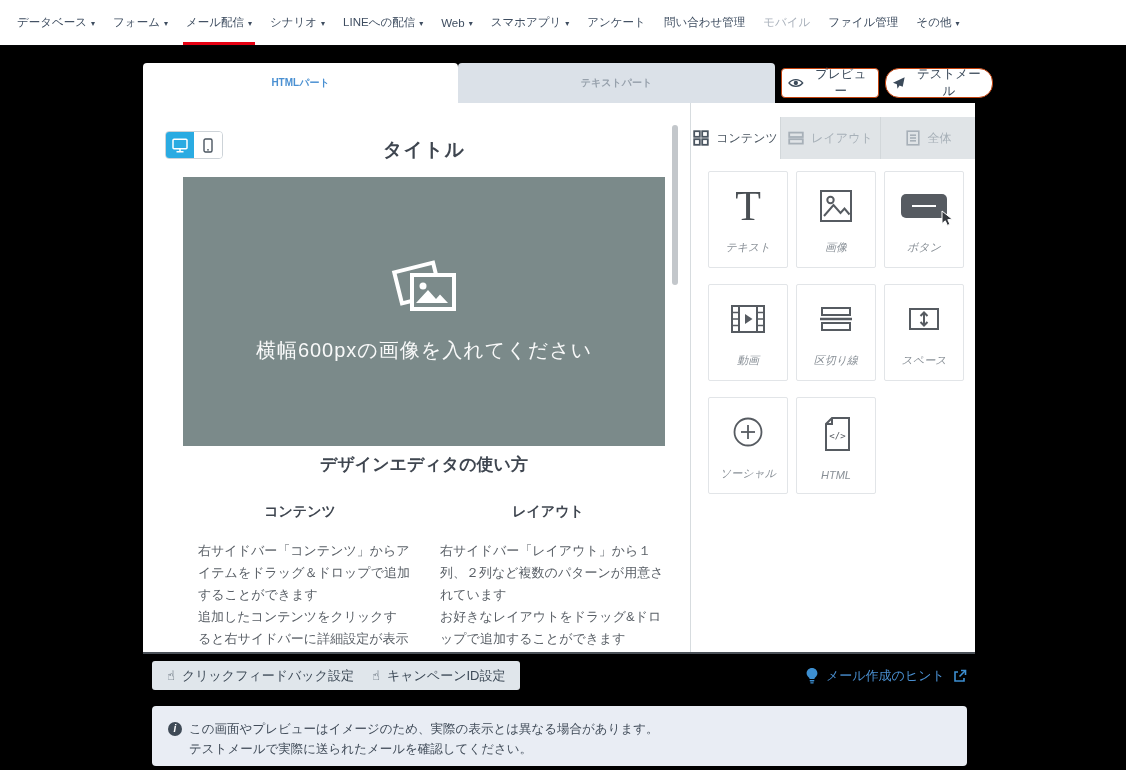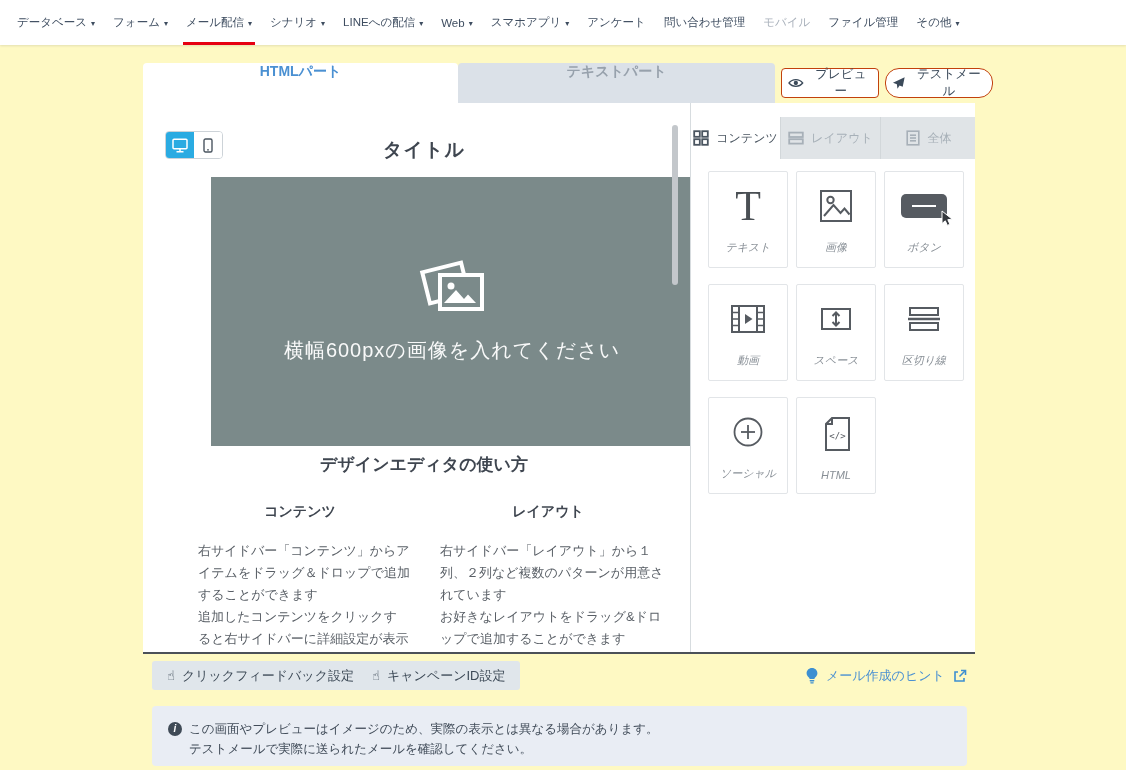--- a/index.html
+++ b/index.html
@@ -1,31 +1,31 @@
 <!DOCTYPE html>
 <html><head>
 <meta charset="utf-8">
 <style>
   html,body{margin:0;padding:0;}
   body{font-family:"Liberation Sans","DejaVu Sans",sans-serif;}
-  .page{position:relative;width:1126px;height:770px;background:#fef9c3;overflow:hidden;}
+  .page{position:relative;width:1126px;height:770px;background:#000000;overflow:hidden;}
 
   
   .topnav{position:absolute;left:0;top:0;width:1126px;height:45px;background:#fff;
           box-shadow:0 1px 2px rgba(40,50,60,.12);display:flex;align-items:stretch;
           padding-left:8px;box-sizing:border-box;z-index:6;}
   .nav-item{position:relative;display:flex;align-items:center;padding:0 9px;font-size:11.5px;
             color:#3e4d60;white-space:nowrap;cursor:pointer;}
   .nav-item .caret{font-size:8px;margin-left:4px;color:#3e4d60;transform:translateY(1px);}
   .nav-item.muted, .nav-item.muted .caret{color:#a9b1bb;}
   .nav-underline{position:absolute;left:6px;right:6px;bottom:0;height:3px;background:#e60012;}
 
   
-  .tab{position:absolute;top:63px;height:40px;display:flex;justify-content:center;
-       font-size:14px;font-weight:bold;cursor:pointer;box-sizing:border-box;}
+  .tab{position:absolute;top:63px;height:40px;display:flex;align-items:center;justify-content:center;
+       font-size:10px;font-weight:bold;cursor:pointer;box-sizing:border-box;}
   .tab-html{left:143px;width:315px;background:#fff;color:#4a90d2;border-radius:4px 4px 0 0;}
   .tab-text{left:458px;width:317px;background:#dbe1e8;color:#97a1ac;border-radius:4px 4px 0 0;}
 
   .top-btn{position:absolute;top:68px;height:30px;background:#fff;border:1px solid #c2410c;
            border-radius:4px;display:flex;align-items:center;justify-content:center;gap:6px;
            font-size:12.5px;color:#3b4a5a;cursor:pointer;font-family:inherit;box-sizing:border-box;}
   .btn-preview{left:781px;width:98px;}
   .btn-test{left:885px;width:108px;border-radius:14px;}
 
   
@@ -36,21 +36,21 @@
   .device-toggle{position:absolute;left:22px;top:28px;display:flex;border:1px solid #cdd3d8;
                  border-radius:4px;background:#fff;overflow:hidden;}
   .dev-btn{width:28px;height:26px;display:flex;align-items:center;justify-content:center;
            background:#fff;border:none;cursor:pointer;padding:0;}
   .dev-btn.active{background:#2aabe2;}
 
   .editor-title{position:absolute;left:40px;top:34px;width:482px;text-align:center;
                 font-size:19px;font-weight:bold;color:#3f4650;letter-spacing:1px;cursor:pointer;}
   .placeholder{position:absolute;left:40px;top:74px;width:482px;height:269px;background:#7b8a8a;
                display:flex;flex-direction:column;align-items:center;justify-content:center;
-               gap:18px;cursor:pointer;margin-left:28px;}
+               gap:18px;cursor:pointer;}
   .placeholder-text{font-size:20px;color:rgba(255,255,255,.95);letter-spacing:1px;}
 
   .howto{position:absolute;left:40px;top:350px;width:482px;text-align:center;
          font-size:17px;font-weight:bold;color:#3f4650;}
   .cols-heads{position:absolute;left:40px;top:400px;width:482px;display:grid;
               grid-template-columns:1fr 1fr;gap:14px;}
   .cols-heads div{text-align:center;font-size:14px;font-weight:bold;color:#3f4650;}
   .cols-body{position:absolute;left:40px;top:437px;width:482px;display:grid;
              grid-template-columns:1fr 1fr;gap:28px;}
   .col p{margin:0;font-size:13px;line-height:22px;color:#595f66;}
@@ -319,43 +319,43 @@
                   <line x1="27" y1="21.5" x2="34" y2="21.5"></line>
                 </g>
                 <path d="M15 10 L22.5 15 L15 20 Z" fill="#565b61"></path>
               </svg>
           </div>
           <div class="card-label">動画</div>
         </div>
 
         <div class="card">
           <div class="card-icon">
+            <svg width="34" height="28" viewBox="0 0 34 28">
+                <g fill="none" stroke="#565b61" stroke-width="2">
+                  <rect x="3" y="3" width="28" height="7"></rect>
+                  <rect x="3" y="18" width="28" height="7"></rect>
+                </g>
+                <line x1="1" y1="14" x2="33" y2="14" stroke="#565b61" stroke-width="2.5"></line>
+              </svg>
+          </div>
+          <div class="card-label">区切り線</div>
+        </div>
+
+        <div class="card">
+          <div class="card-icon">
             <svg width="34" height="26" viewBox="0 0 34 26">
                 <g fill="none" stroke="#565b61" stroke-width="2">
                   <rect x="3" y="3" width="28" height="20"></rect>
                   <line x1="17" y1="7" x2="17" y2="19"></line>
                   <path d="M13.5 10 L17 6.5 L20.5 10"></path>
                   <path d="M13.5 16 L17 19.5 L20.5 16"></path>
                 </g>
               </svg>
           </div>
           <div class="card-label">スペース</div>
-        </div>
-
-        <div class="card">
-          <div class="card-icon">
-            <svg width="34" height="28" viewBox="0 0 34 28">
-                <g fill="none" stroke="#565b61" stroke-width="2">
-                  <rect x="3" y="3" width="28" height="7"></rect>
-                  <rect x="3" y="18" width="28" height="7"></rect>
-                </g>
-                <line x1="1" y1="14" x2="33" y2="14" stroke="#565b61" stroke-width="2.5"></line>
-              </svg>
-          </div>
-          <div class="card-label">区切り線</div>
         </div>
 
         <div class="card">
           <div class="card-icon">
             <svg width="36" height="36" viewBox="0 0 36 36">
                 <g fill="none" stroke="#565b61" stroke-width="1.8">
                   <circle cx="18" cy="18" r="13.5"></circle>
                   <line x1="18" y1="11" x2="18" y2="25"></line>
                   <line x1="11" y1="18" x2="25" y2="18"></line>
                 </g>

